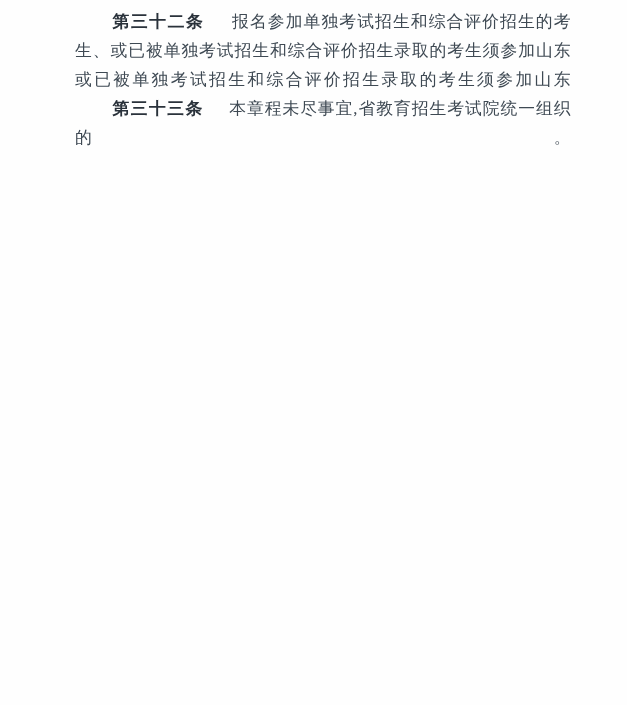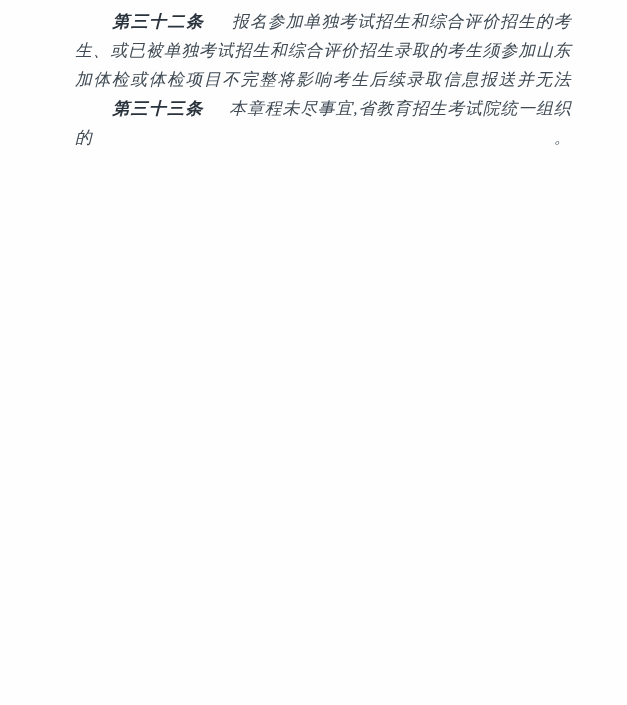--- a/index.html
+++ b/index.html
@@ -25,21 +25,20 @@
     color: #3e4953;
   }
   .line {
     height: 29px;
     text-align: left;
     letter-spacing: 0.5px;
   }
   .line.fill {
     text-align: justify;
     text-align-last: justify;
-    font-style: italic;
   }
   .indent {
     display: inline-block;
     width: 37px;
     height: 1px;
   }
   .art {
     font-family: "Liberation Sans", "DejaVu Sans", sans-serif;
     font-weight: 700;
     color: #2a323b;
@@ -67,21 +66,21 @@
 </style>
 </head>
 <body>
 
 <div class="page">
   <div class="textblock">
 
     <div>
       <div class="line fill"><span class="indent"></span><b class="art">第三十二条</b><span class="gap g-lg"></span><span>报名参加单独考试招生和综合评价招生的考</span></div>
       <div class="line fill"><span>生、或已被单独考试招生和综合评价招生录取的考生须参加山东</span></div>
-      <div class="line fill"><span>加体检或体检项目不完整将影响考生后续录取信息报送并无法</span></div>
+      <div class="line fill"><span>或已被单独考试招生和综合评价招生录取的考生须参加山东</span></div>
     </div>
 
     <div>
       <div class="line fill"><span class="indent"></span><b class="art">第三十三条</b><span class="gap g-md"></span><span>本章程未尽事宜,省教育招生考试院统一组织的。</span></div>
     </div>
 
 
   </div>
 
   <div class="pageno">- 12 -</div>

